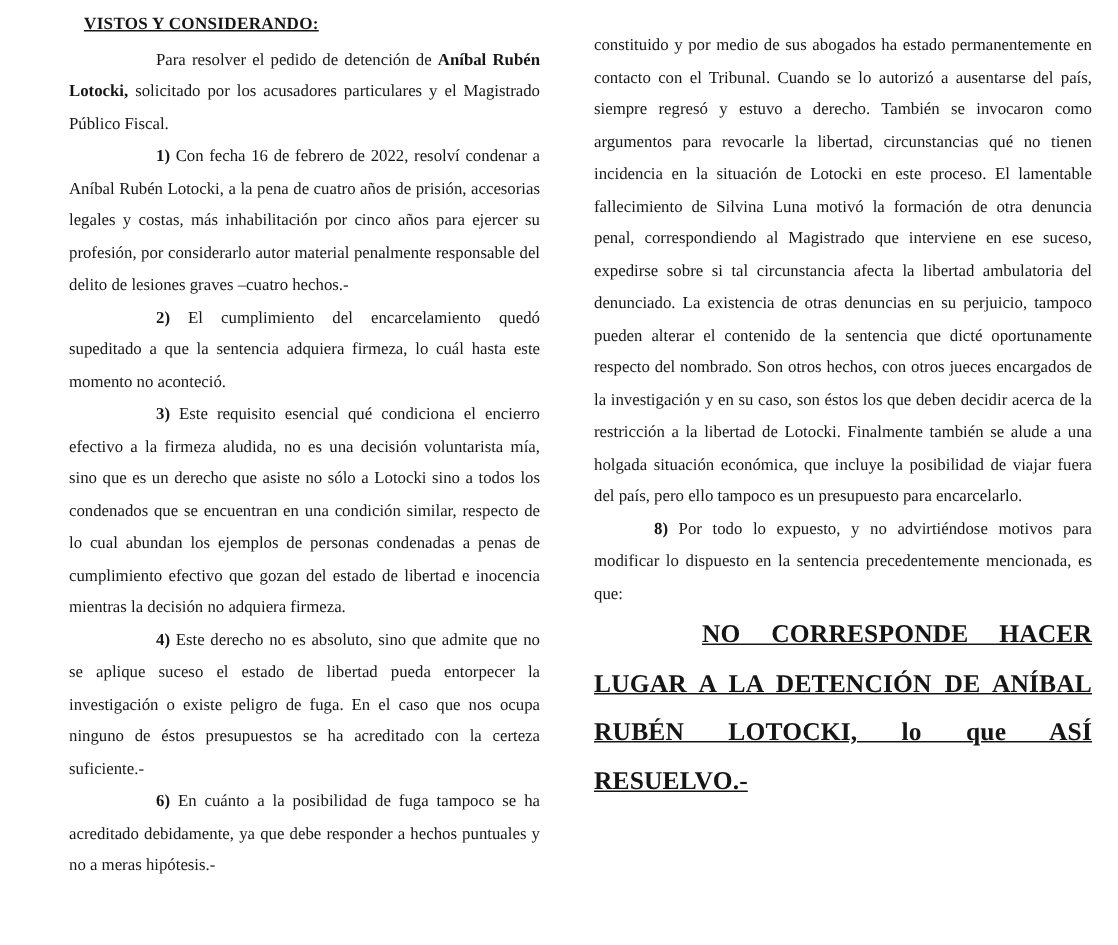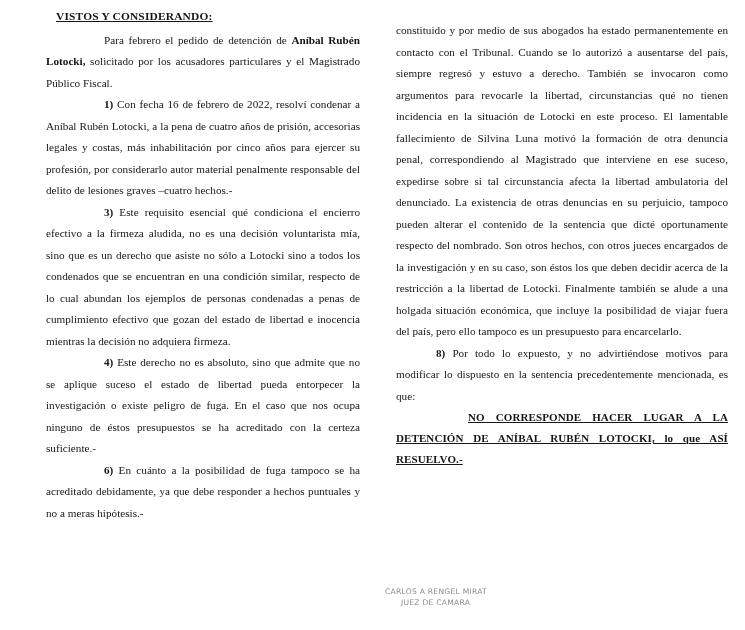--- a/index.html
+++ b/index.html
@@ -65,21 +65,21 @@
     text-indent: 0;
   }
   .num {
     font-weight: bold;
   }
   .bold {
     font-weight: bold;
   }
   .resolution {
     margin: 0;
-    font-size: 11px;
+    font-size: 17px;
     line-height: 1.92;
     text-align: justify;
     text-indent: 72px;
     font-weight: bold;
     text-decoration: underline;
     letter-spacing: .1px;
   }
   #signature {
     position: absolute;
     left: 385px;
@@ -97,42 +97,39 @@
 </style>
 </head>
 <body>
 
 <div id="page">
 
   <div class="column" id="col-left">
 
     <div class="doc-heading">VISTOS Y CONSIDERANDO:</div>
 
-    <p class="para"><span>Para febrero el pedido de detención de </span><span class="bold">Aníbal Rubén Lotocki,</span><span> solicitado por los acusadores particulares y el Magistrado Público Fiscal.</span></p>
+    <p class="para"><span>Para resolver el pedido de detención de </span><span class="bold">Aníbal Rubén Lotocki,</span><span> solicitado por los acusadores particulares y el Magistrado Público Fiscal.</span></p>
 
     <p class="para"><span class="num">1)</span><span> Con fecha 16 de febrero de 2022, resolví condenar a Aníbal Rubén Lotocki, a la pena de cuatro años de prisión, accesorias legales y costas, más inhabilitación por cinco años para ejercer su profesión,  por considerarlo autor material penalmente responsable del delito de lesiones graves –cuatro hechos.-</span></p>
 
+    <p class="para"><span class="num">2)</span><span> El cumplimiento del encarcelamiento quedó supeditado a que la sentencia adquiera firmeza, lo cuál hasta este momento no aconteció.</span></p>
 
     <p class="para"><span class="num">3)</span><span> Este requisito esencial qué condiciona el encierro efectivo a la firmeza aludida, no es una decisión voluntarista mía, sino que es un derecho que asiste no sólo a Lotocki sino a todos los condenados que se encuentran en una condición similar, respecto de lo cual abundan los ejemplos de personas condenadas a penas de cumplimiento efectivo que gozan del estado de libertad e inocencia mientras la decisión no adquiera firmeza.</span></p>
 
     <p class="para"><span class="num">4)</span><span> Este derecho no es absoluto, sino que admite que no se aplique suceso el estado de libertad pueda entorpecer la investigación o existe peligro de fuga. En el caso que nos ocupa ninguno de éstos presupuestos se ha acreditado con la certeza suficiente.-</span></p>
 
 
     <p class="para"><span class="num">6)</span><span> En cuánto a la posibilidad de fuga tampoco se ha acreditado debidamente, ya que debe responder a hechos puntuales y no a meras hipótesis.-</span></p>
 
   </div>
 
   <div class="column" id="col-right">
 
     <p class="para cont">constituido y por medio de sus abogados ha estado permanentemente en contacto con el Tribunal. Cuando se lo autorizó a ausentarse del país, siempre regresó y estuvo a derecho.   También se invocaron como argumentos para revocarle la libertad, circunstancias qué no tienen incidencia en la situación de Lotocki en este proceso. El lamentable fallecimiento de Silvina Luna motivó la formación de otra denuncia penal, correspondiendo al Magistrado que interviene en ese suceso,  expedirse  sobre  si  tal  circunstancia  afecta  la  libertad ambulatoria del denunciado. La existencia de otras denuncias en su perjuicio, tampoco pueden alterar el contenido de la sentencia que dicté oportunamente respecto del nombrado. Son otros hechos, con otros jueces encargados de la investigación y en su caso, son éstos los que deben decidir acerca de la  restricción a la libertad de Lotocki. Finalmente también se alude a una holgada situación económica, que incluye la posibilidad de viajar fuera del país, pero ello  tampoco es un presupuesto para encarcelarlo.</p>
 
     <p class="para indent-tiny"><span class="num">8)</span><span>   Por todo lo expuesto, y no advirtiéndose motivos para modificar lo dispuesto en la sentencia precedentemente mencionada, es que:</span></p>
 
     <p class="resolution">NO CORRESPONDE HACER LUGAR A LA DETENCIÓN DE ANÍBAL RUBÉN LOTOCKI,  lo que ASÍ RESUELVO.-</p>
 
   </div>
 
-  <div id="signature">
-    <div class="sig-name">CARLOS A RENGEL MIRAT</div>
-    <div class="sig-role">JUEZ DE CAMARA</div>
-  </div>
 
 </div>
 
 </body></html>

